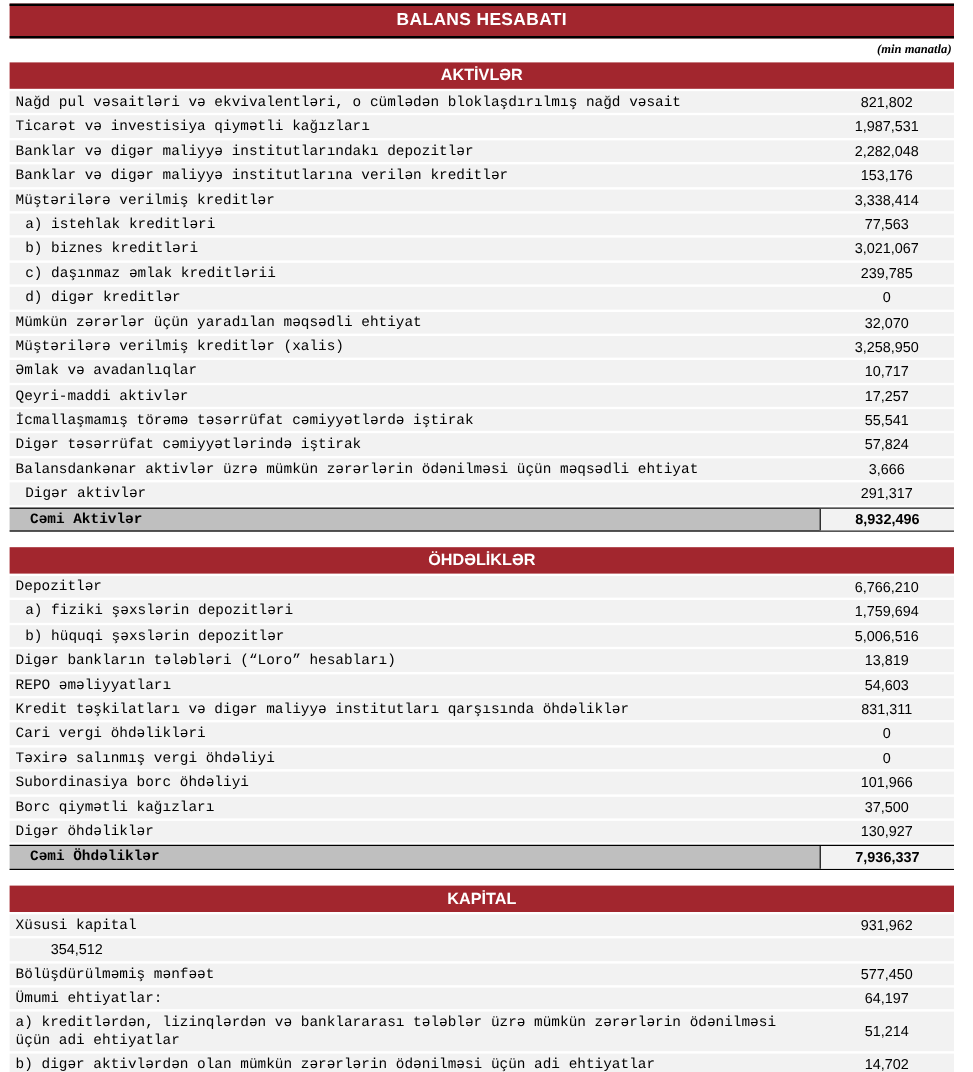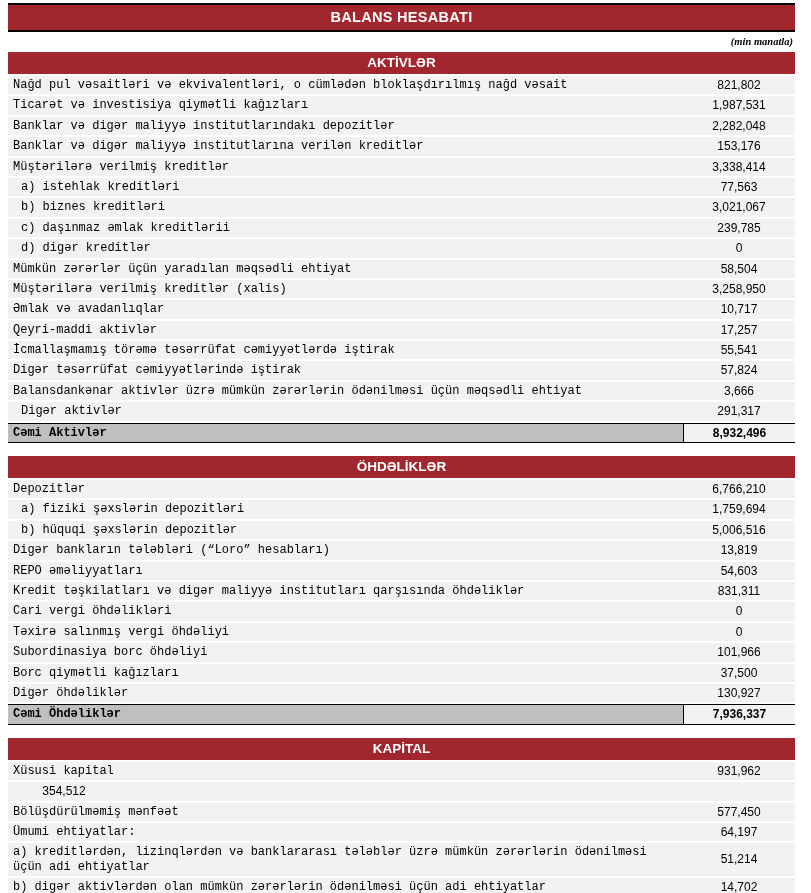--- a/index.html
+++ b/index.html
@@ -31,21 +31,21 @@
     background:var(--accent); color:#fff;
     font-weight:700; font-size:13.5px; text-align:center;
     padding:3px 0 4px; margin-bottom:2px;
   }
 
   .row {
     display:flex; align-items:stretch;
     background:var(--row-bg);
     margin-bottom:2px; min-height:16px;
   }
-  .row:last-child { margin-bottom:0; }
+  .row:last-child { margin-bottom:0;padding-left:12px; }
   .cell { padding:2px 4px; line-height:1.2; display:flex; align-items:center; }
   .label { flex:1 1 auto; padding-left:5px;font-family:Liberation Mono, monospace; }
   .label.indent { padding-left:13px; }
   .value { flex:0 0 112px; text-align:center; justify-content:center; }
 
   .row.total {
     background:var(--total-bg); font-weight:700;
     border-top:1px solid #000; border-bottom:1px solid #000;
   }
   .row.total .value { background:var(--row-bg); border-left:1px solid #000; }
@@ -93,21 +93,21 @@
           <div class="row">
     <div class="cell label indent">c) daşınmaz əmlak kreditlərii</div>
     <div class="cell value">239,785</div>
   </div>
           <div class="row">
     <div class="cell label indent">d) digər kreditlər</div>
     <div class="cell value">0</div>
   </div>
           <div class="row">
     <div class="cell label">Mümkün zərərlər üçün yaradılan məqsədli ehtiyat</div>
-    <div class="cell value">58,504</div>
+    <div class="cell value">32,070</div>
   </div>
           <div class="row">
     <div class="cell label">Müştərilərə verilmiş kreditlər (xalis)</div>
     <div class="cell value">3,258,950</div>
   </div>
           <div class="row">
     <div class="cell label">Əmlak və avadanlıqlar</div>
     <div class="cell value">10,717</div>
   </div>
           <div class="row">

